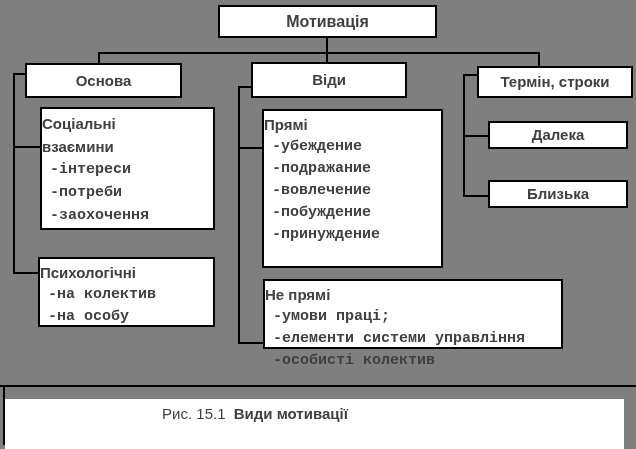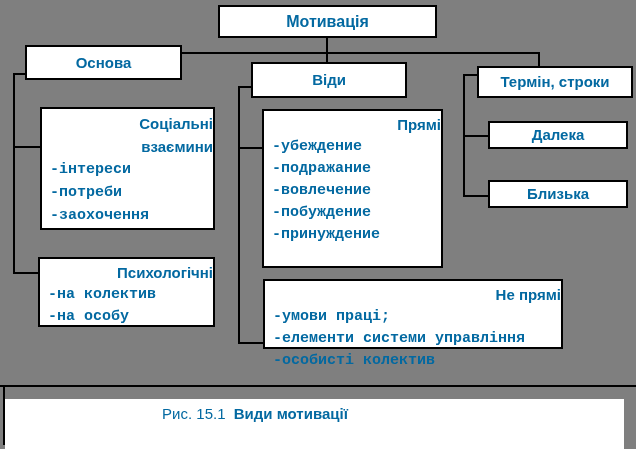--- a/index.html
+++ b/index.html
@@ -1,28 +1,28 @@
 <!DOCTYPE html>
 <html><head>
 <meta charset="utf-8">
 <style>
   html,body{margin:0;padding:0;background:#c0c0c0;}
   .canvas{
     position:relative;width:636px;height:449px;overflow:hidden;
     background:#7F7F7F;
     font-family:"Liberation Sans", sans-serif;
-    color:#0369a1;
+    color:#404040;
   }
   .box{
     position:absolute;background:#FFFFFF;border:2px solid #000;
     box-sizing:border-box;font-weight:bold;font-size:15px;line-height:22px;
   }
   .box.centered{display:flex;align-items:center;justify-content:center;text-align:center;}
   .line{position:absolute;background:#000;}
-  .title{text-align:right;font-weight:bold;}
+  .title{text-align:left;font-weight:bold;}
   .item{text-align:left;padding-left:8px;font-weight:bold;white-space:nowrap;font-family:Liberation Mono, monospace;}
   .lh23 .title,.lh23 .item{line-height:23px;}
   .pad-top{padding-top:3px;}
   .caption-band{position:absolute;background:#FFFFFF;}
   .caption-text{position:absolute;left:0;top:6px;width:500px;text-align:center;font-size:15px;}
   .caption-text .bold{font-weight:bold;margin-left:4px;}
   .title-big{font-size:16px;}
 </style>
 </head>
 <body>
@@ -46,21 +46,21 @@
 
   <div class="line" style="left:463px;top:74px;width:2px;height:123px"></div>
   <div class="line" style="left:463px;top:74px;width:16px;height:2px"></div>
   <div class="line" style="left:463px;top:135px;width:27px;height:2px"></div>
   <div class="line" style="left:463px;top:195px;width:27px;height:2px"></div>
 
   <div class="box centered title-big" style="left:218px;top:5px;width:219px;height:33px">
     <span>Мотивація</span>
   </div>
 
-  <div class="box centered" style="left:25px;top:45px;width:157px;height:35px">
+  <div class="box centered" style="left:25px;top:63px;width:157px;height:35px">
     <span>Основа</span>
   </div>
 
   <div class="box lh23 pad-top" style="left:40px;top:107px;width:175px;height:123px">
     <div class="title">Соціальні</div>
     <div class="title">взаємини</div>
     <div class="item">-інтереси</div>
     <div class="item">-потреби</div>
     <div class="item">-заохочення</div>
   </div>

